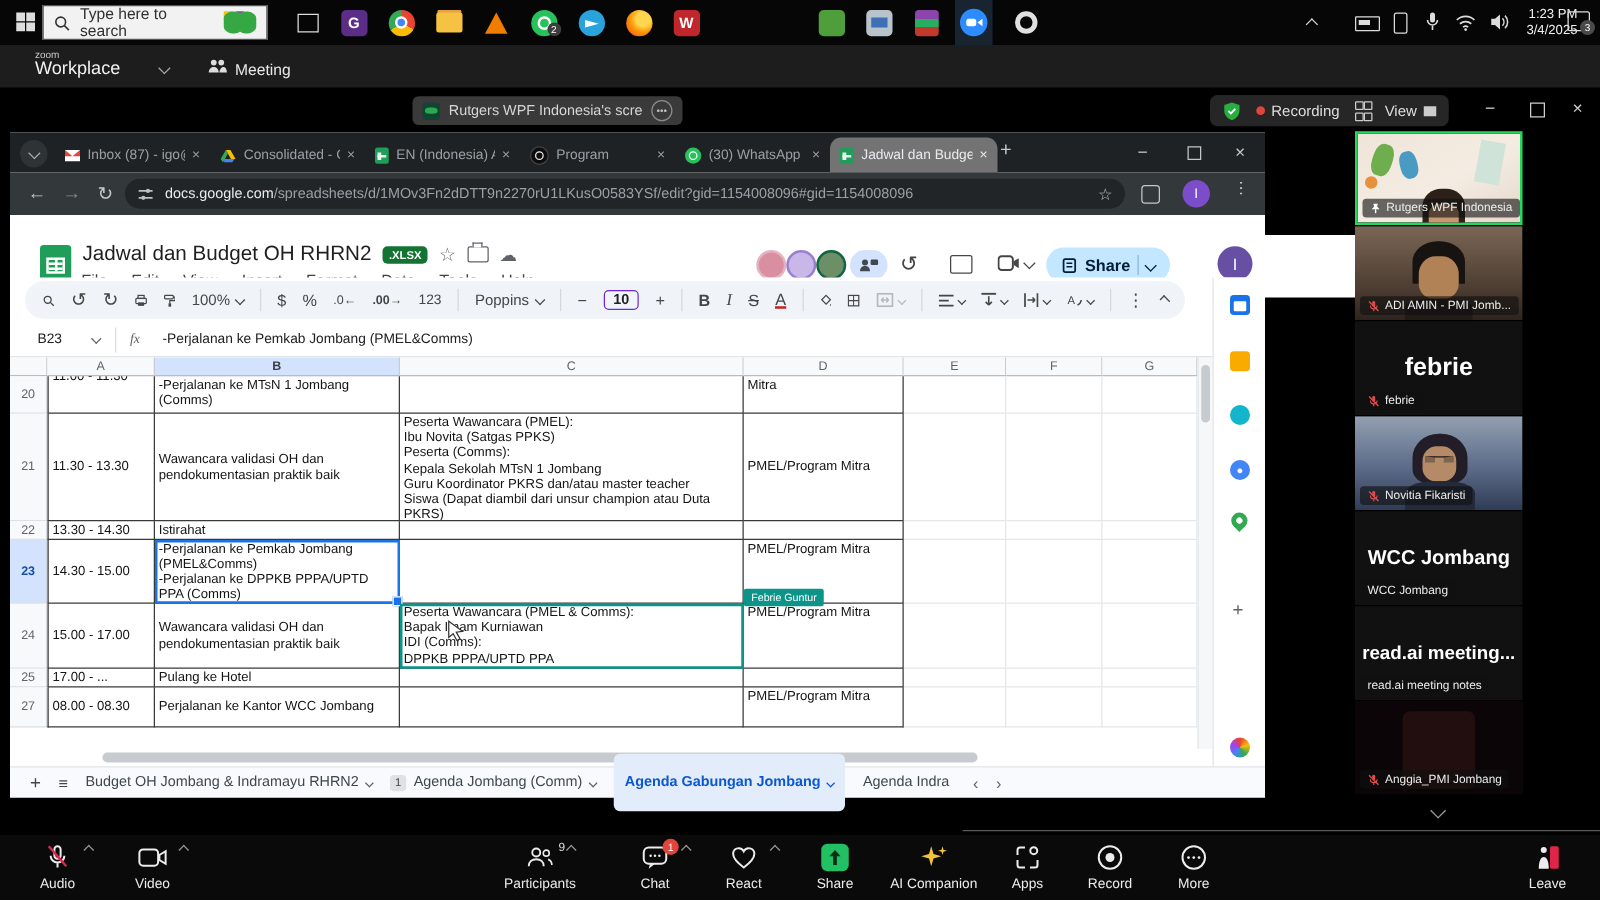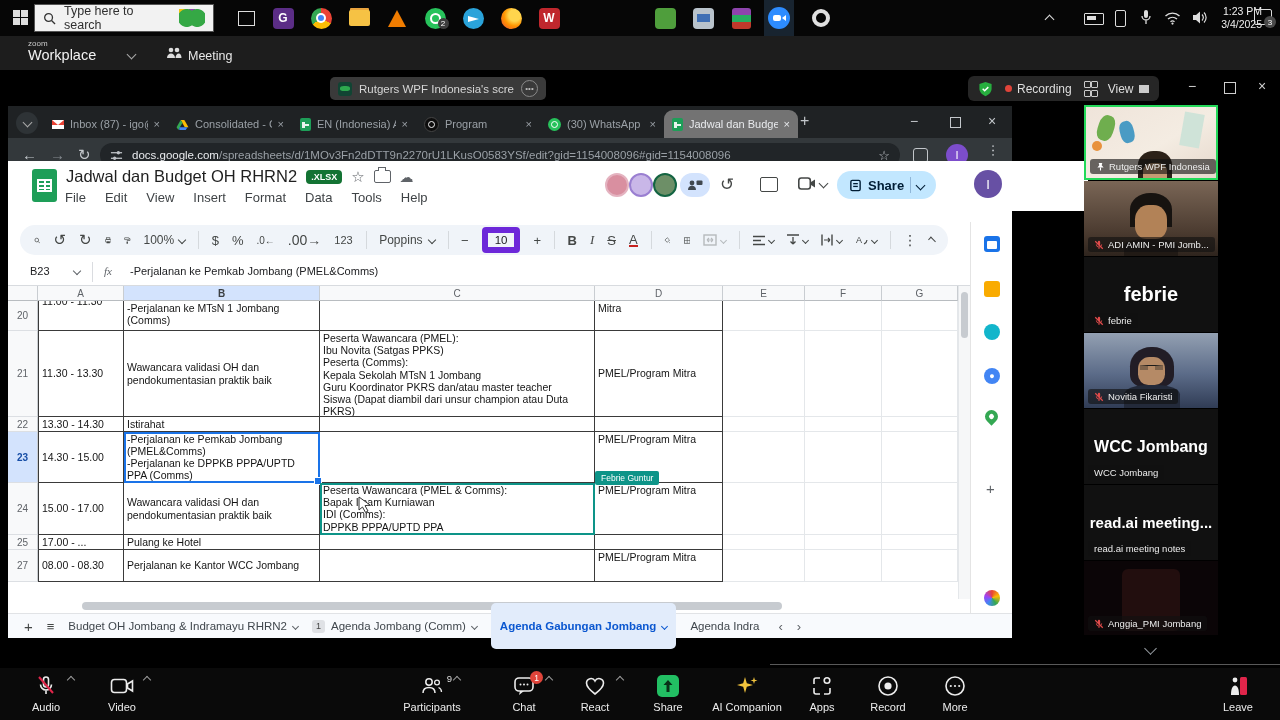--- a/index.html
+++ b/index.html
@@ -23,21 +23,21 @@
   .tab{position:absolute;top:4px;height:28px;display:flex;align-items:center;gap:6px;padding:0 8px;
     color:#9aa0a6;font-size:11px;width:108px;}
   .tab.active{background:#737373;border-radius:9px 9px 0 0;color:#e8eaed;}
   .tab .ttl{white-space:nowrap;overflow:hidden;flex:1;}
   .tx{color:#9aa0a6;font-size:11px;}
   #urlbar{left:0;top:32px;width:1004px;height:34px;background:#33383b;}
   .nav{color:#c3c7cb;font-size:15px;}
   #omni{position:absolute;left:92px;top:5px;width:800px;height:24px;background:#212528;border-radius:12px;
     display:flex;align-items:center;color:#bdc1c6;font-size:11.5px;padding:0 10px;box-sizing:border-box;}
   
-  #sheethead{left:0;top:55px;width:1080px;height:50px;background:#fff;}
+  #sheethead{left:0;top:82px;width:1080px;height:50px;background:#fff;}
   .menu{font-size:13px;color:#3f4346;}
   .pillbtn{background:#c2e7ff;border-radius:14px;height:28px;display:flex;align-items:center;gap:6px;padding:0 12px;color:#001d35;font-size:13px;font-weight:bold;}
   #toolbar{left:0;top:116px;width:1004px;height:36px;background:#fff;}
   #toolpill{position:absolute;left:12px;top:3px;width:928px;height:30px;background:#f0f4f9;border-radius:15px;
     display:flex;align-items:center;gap:13px;padding:0 14px;box-sizing:border-box;color:#444746;font-size:12px;}
   .tsep{width:1px;height:18px;background:#d5d9dd;}
   .tico{color:#444746;font-size:13px;}
   #fxbar{left:0;top:152px;width:1004px;height:28px;background:#fff;border-bottom:1px solid #d8dbdf;box-sizing:border-box;}
   
   #grid{left:0;top:180px;width:950px;height:313px;background:#fff;}
@@ -356,30 +356,30 @@
             <rect x="5.5" y="10" width="3" height="4" fill="#444746"></rect>
           </svg>
         <span class="f" style="gap:5px;">
             <span>100%</span>
             <span class="chv" style="border-color:#444746;width:5px;height:5px;"></span>
           </span>
         <span class="tsep"></span>
         <span class="tico">$</span>
         <span class="tico">%</span>
         <span class="tico" style="font-size:10px;">.0←</span>
-        <span class="tico" style="font-size:14px;">.00→</span>
+        <span class="tico" style="font-size:10px;font-weight:bold;">.00→</span>
         <span class="tico" style="font-size:11px;">123</span>
         <span class="tsep"></span>
         <span class="f" style="gap:6px;">
             <span>Poppins</span>
             <span class="chv" style="border-color:#444746;width:5px;height:5px;"></span>
           </span>
         <span class="tsep"></span>
         <span class="tico">−</span>
-        <span style="border:6px solid #6d28d9;border-radius:4px;padding:1px 7px;font-size:11.5px;color:#202124;">10</span>
+        <span style="border:1px solid #6d28d9;border-radius:4px;padding:1px 7px;font-size:11.5px;color:#202124;font-weight:bold;">10</span>
         <span class="tico">+</span>
         <span class="tsep"></span>
         <span class="tico" style="font-weight:bold;">B</span>
         <span class="tico" style="font-style:italic;font-family:'Liberation Serif',serif;">I</span>
         <span class="tico" style="text-decoration:line-through;">S</span>
         <span class="tico" style="border-bottom:2.5px solid #c5221f;line-height:11px;">A</span>
         <span class="tsep"></span>
         <svg width="13" height="13" viewBox="0 0 14 14">
             <path d="M7 1l5 5-5 5-5-5z" fill="none" stroke="#444746" stroke-width="1.4"></path>
             <path d="M12 10.5c.8 1 .8 2.5 0 2.5s-.8-1.5 0-2.5z" fill="#444746"></path>

